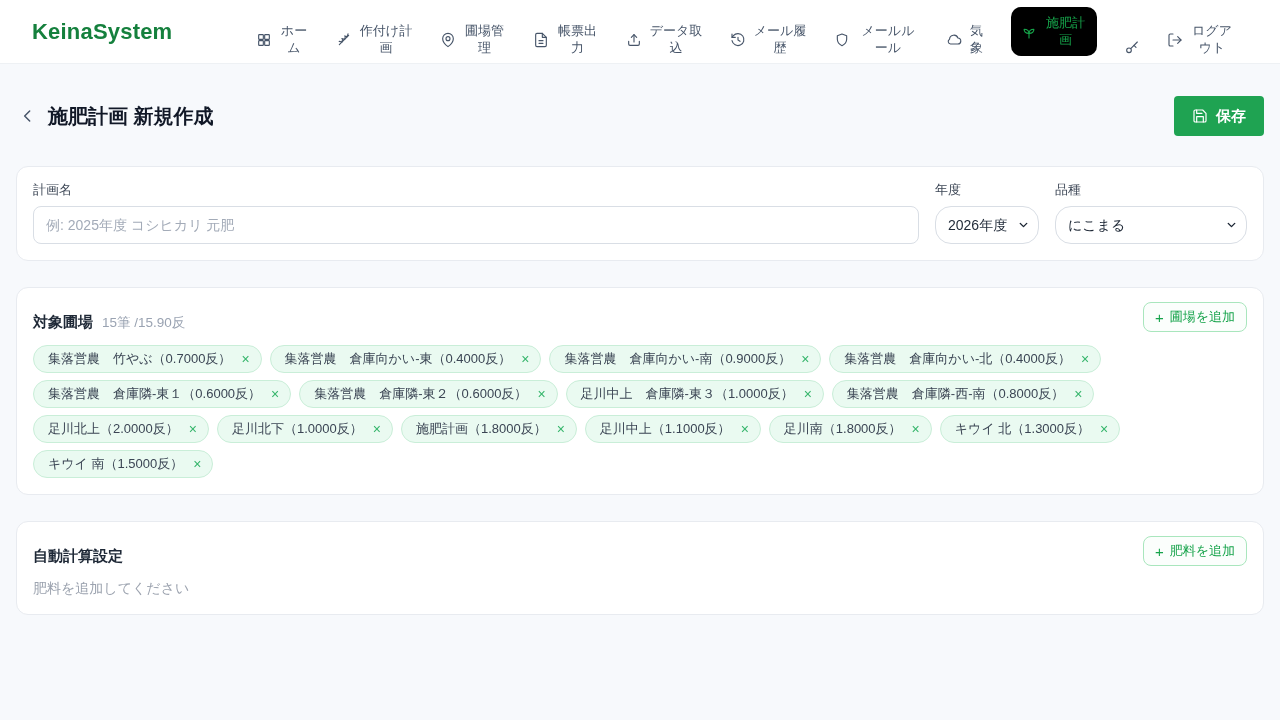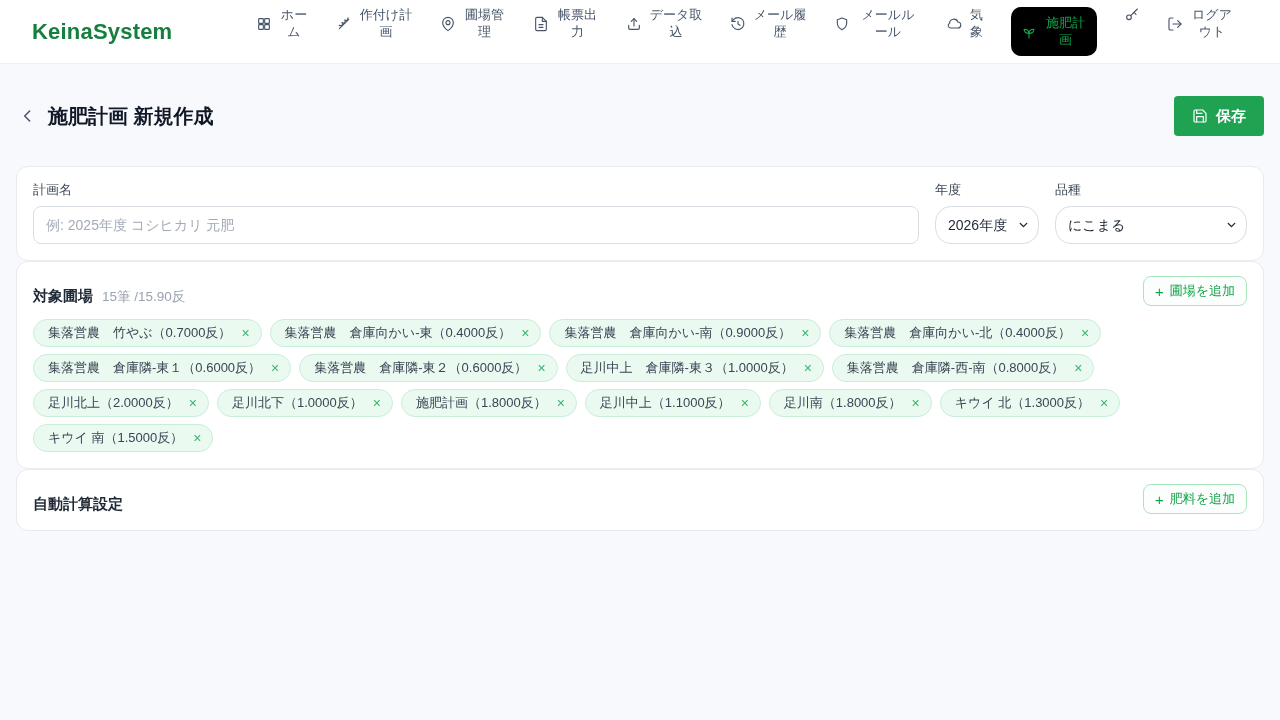--- a/index.html
+++ b/index.html
@@ -7,21 +7,21 @@
   body {
     font-family:"Liberation Sans","DejaVu Sans",sans-serif;
     background:#f7f9fc; color:#1f2937; overflow:hidden;
   }
   
   .navbar {
     height:64px; background:#ffffff; border-bottom:1px solid #eef1f4;
     display:flex; align-items:center; padding:0 32px 0 32px;
   }
   .brand { font-size:22px; font-weight:700; color:#15803d; letter-spacing:.2px; cursor:pointer; }
-  .nav-items { display:flex; align-items:flex-start; gap:27px; margin-left:auto; padding-right:14px; }
+  .nav-items { display:flex; align-items:flex-end; gap:27px; margin-left:auto; padding-right:14px; }
   .nav-item {
     display:flex; align-items:center; gap:7px; color:#475569;
     font-size:13px; cursor:pointer; line-height:1.3;
   }
   .nav-item .nav-icon { display:flex; align-items:center; color:#475569; }
   .nav-label { text-align:center; word-break:break-all; }
   .nav-item.active { background:#000000; border-radius:10px; padding:8px 10px; color:#16a34a; }
   .nav-item.active .nav-icon { color:#16a34a; }
   .nw-home{width:30px}.nw-saku{width:54px}.nw-hojo{width:43px}.nw-cho{width:43px}
   .nw-data{width:54px}.nw-mailh{width:54px}.nw-mailr{width:62px}.nw-kisho{width:15px}
@@ -35,21 +35,21 @@
   }
   .page-title { font-size:20px; font-weight:700; color:#111827; }
   .save-btn {
     margin-left:auto; background:#1fa352; color:#ffffff; border:none; border-radius:4px;
     height:40px; padding:0 18px; font-size:15px; font-weight:600; cursor:pointer;
     display:flex; align-items:center; gap:8px;
   }
   
   .card {
     background:#ffffff; border:1px solid #e8ebf0; border-radius:12px;
-    padding:14px 16px 16px; 
+    padding:14px 16px 16px; margin-bottom:26px;
   }
   .field-label { font-size:13px; color:#3d4756; margin-bottom:7px; display:block; }
   .form-row { display:flex; gap:16px; }
   .col-plan { flex:1; }
   .col-year { width:104px; }
   .col-variety { width:192px; }
   .text-input {
     width:100%; height:38px; border:1px solid #d9dee5; border-radius:8px;
     padding:0 12px; font-size:14px; color:#404040; outline:none;
     font-family:"Liberation Sans","DejaVu Sans",sans-serif;
@@ -348,15 +348,16 @@
   </section>
 
   <section class="card">
     <div class="section-head">
       <span class="section-title">自動計算設定</span>
       <button class="add-btn">
         <span class="plus">+</span>
         <span>肥料を追加</span>
       </button>
     </div>
+    <p class="empty-msg">肥料を追加してください</p>
   </section>
 
 </main>
 
 </body></html>

